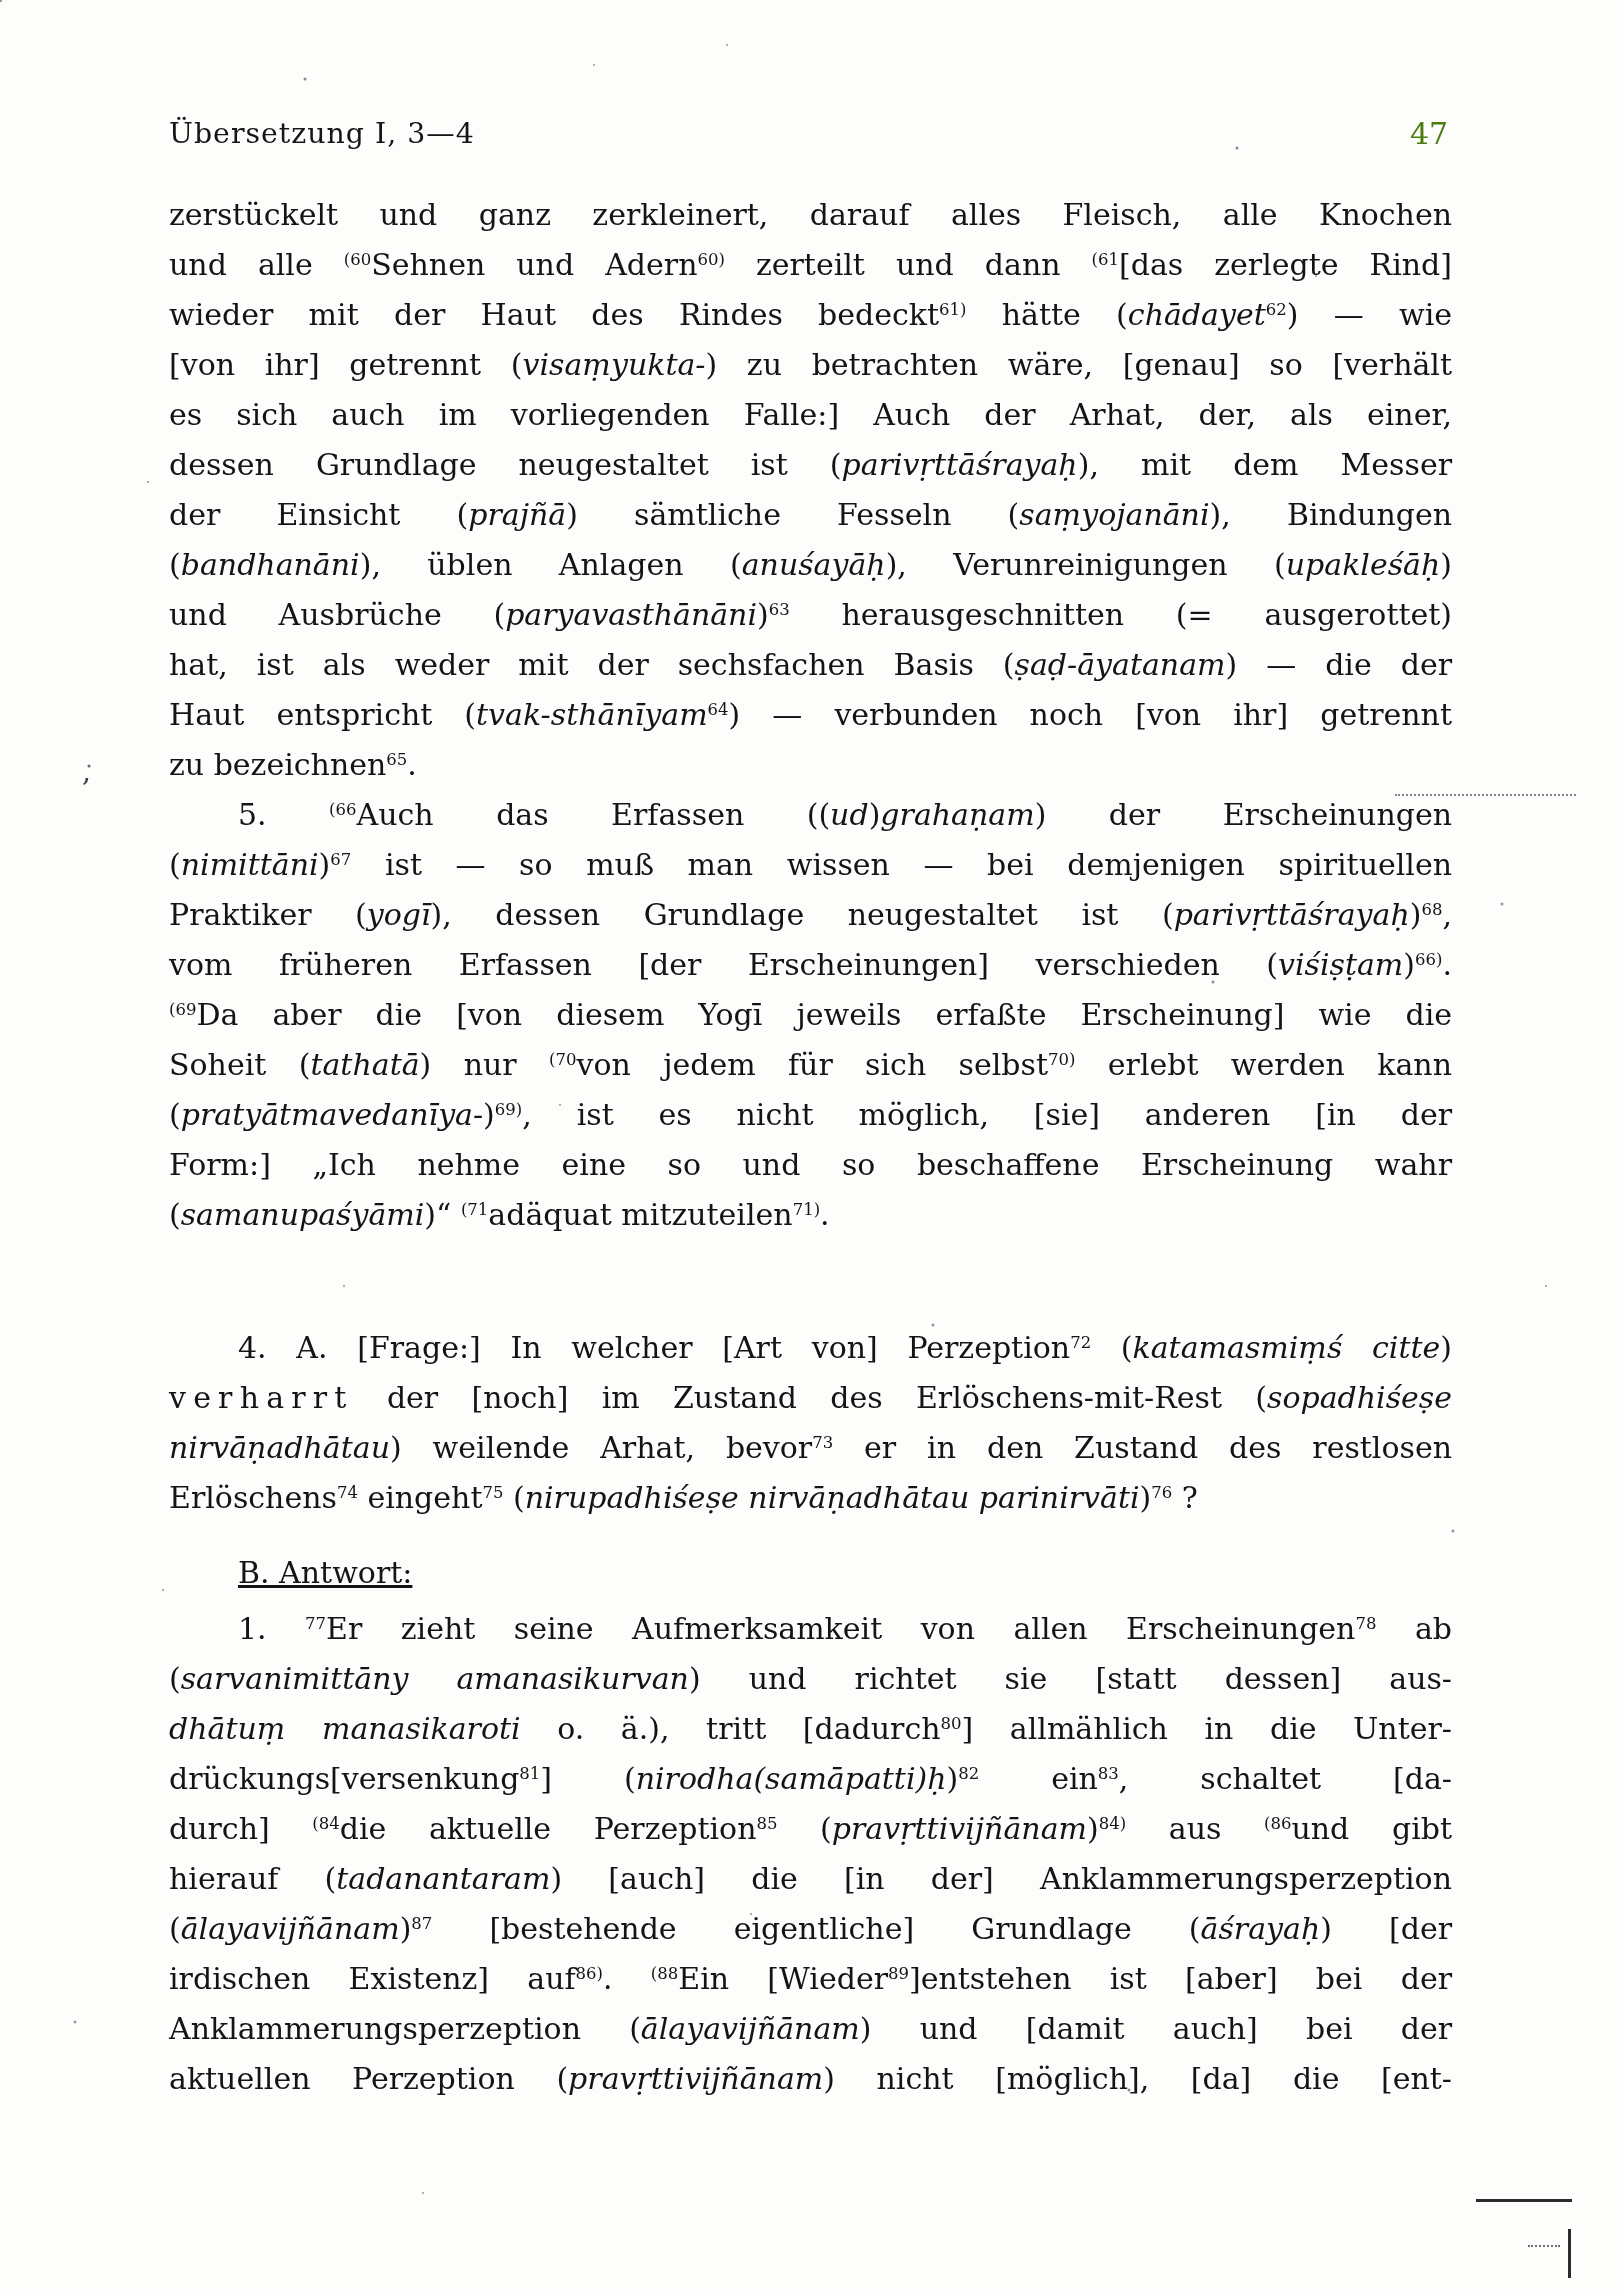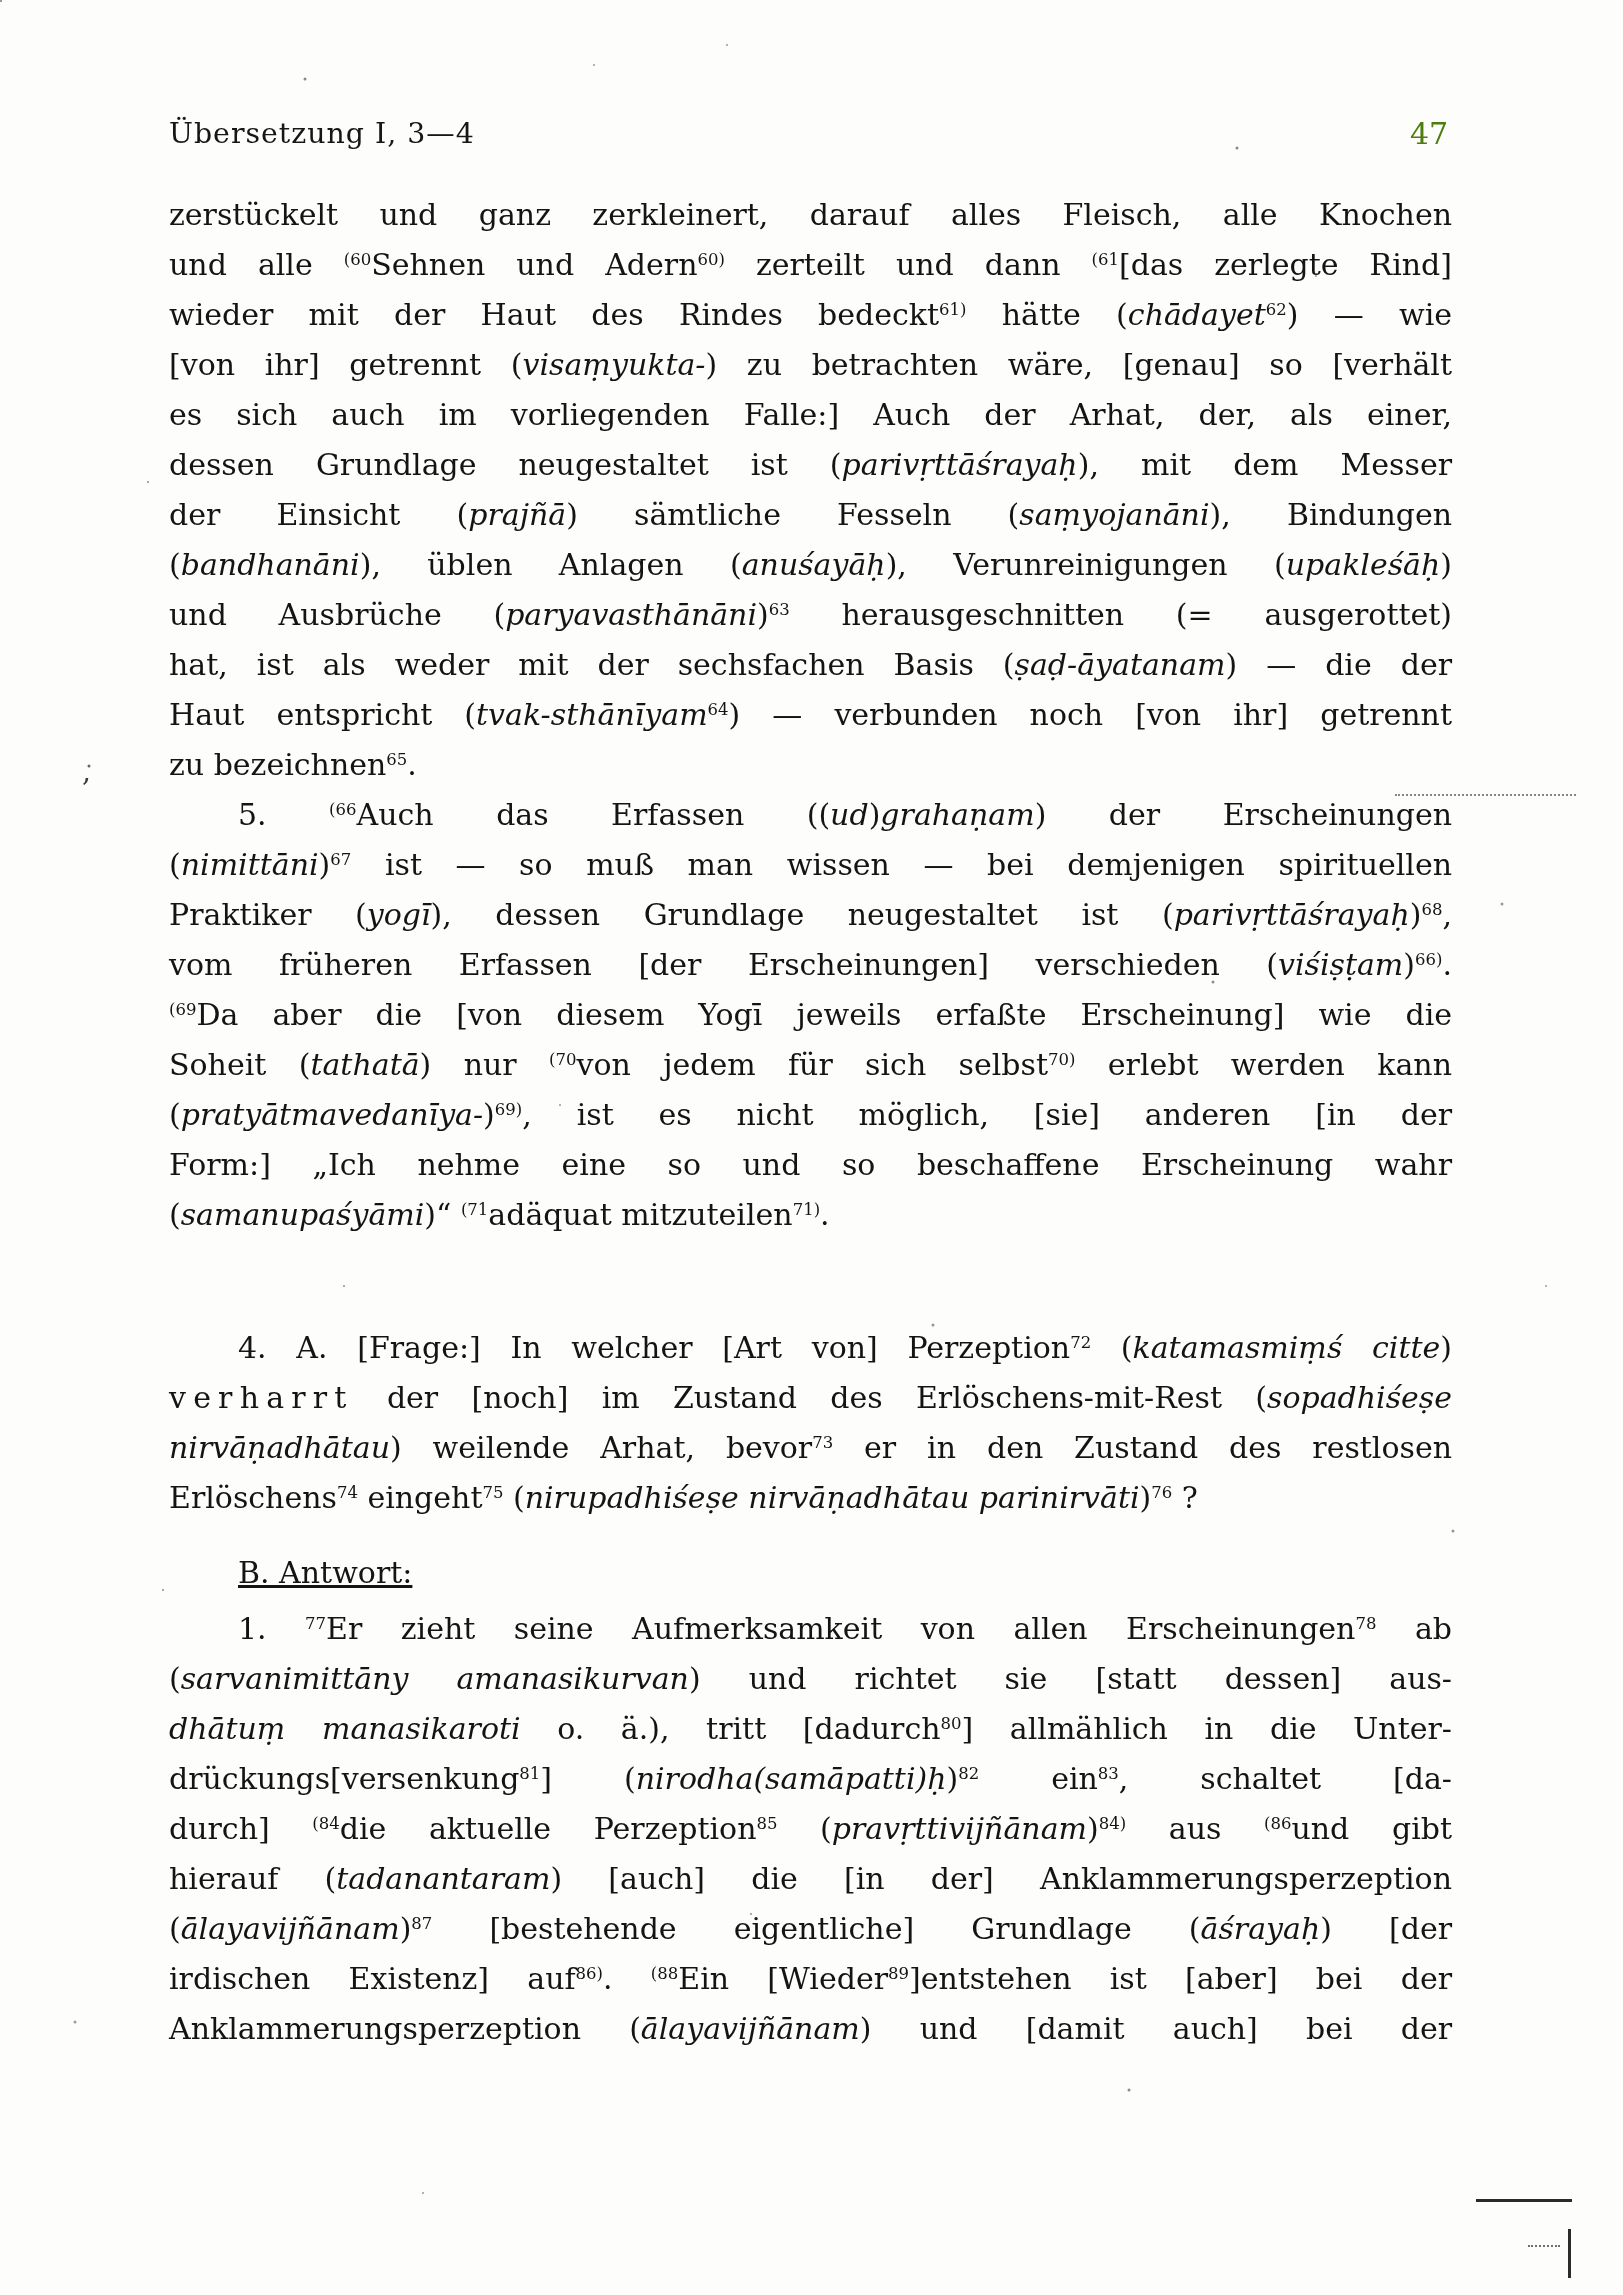--- a/index.html
+++ b/index.html
@@ -91,20 +91,21 @@
       <div class="line nj" style="text-indent: 69px; margin-top: 25px; text-decoration: underline;"><span>B. Antwort:</span></div>
       <div class="line" style="text-indent: 69px; margin-top: 5.9px;"><span>1. </span><span class="s">77</span><span>Er </span><span class="u">zieht seine Aufmerksamkeit</span><span> von allen </span><span class="u">Erscheinungen</span><span class="s u">78</span><span> ab</span></div>
       <div class="line"><span>(</span><span class="i">sarvanimittāny amanasikurvan</span><span>) und </span><span class="u">richtet sie [statt dessen] aus-</span></div>
       <div class="line"><span class="i">dhātuṃ manasikaroti</span><span> o. ä.), tritt [dadurch</span><span class="s">80</span><span>] allmählich in die Unter-</span></div>
       <div class="line"><span class="u">drückungs[versenkung</span><span class="s u">81</span><span class="u">]</span><span> (</span><span class="i">nirodha(samāpatti)ḥ</span><span>)</span><span class="s">82</span><span> </span><span class="u">ein</span><span class="s u">83</span><span>, schaltet [da-</span></div>
       <div class="line"><span>durch] </span><span class="s">(84</span><span class="u">die aktuelle Perzeption</span><span class="s u">85</span><span class="u"> (</span><span class="i u">pravṛttivijñānam</span><span class="u">)</span><span class="s u">84)</span><span> aus </span><span class="s">(86</span><span>und gibt</span></div>
       <div class="line"><span class="u">hierauf (</span><span class="i u">tadanantaram</span><span class="u">)</span><span> [auch] die [in der] </span><span class="u">Anklammerungsperzeption</span></div>
       <div class="line"><span>(</span><span class="i">ālayavijñānam</span><span>)</span><span class="s">87</span><span> </span><span class="u">[bestehende eigentliche] Grundlage</span><span> (</span><span class="i">āśrayaḥ</span><span>) [der</span></div>
       <div class="line"><span>irdischen Existenz] auf</span><span class="s">86)</span><span>. </span><span class="s">(88</span><span>Ein [Wieder</span><span class="s">89</span><span>]entstehen ist [aber] bei der</span></div>
       <div class="line"><span class="u">Anklammerungsperzeption (</span><span class="i u">ālayavijñānam</span><span class="u">)</span><span> und [damit auch] bei der</span></div>
+      <div class="line"><span class="u">aktuellen Perzeption (</span><span class="i u">pravṛttivijñānam</span><span class="u">) nicht [möglich],</span><span> [da] die [ent-</span></div>
     </div>
 
   <div id="artifact-layer">
       <div class="art pencil-dots" style="left: 1395px; top: 794px; width: 181px;"></div>
       <div class="art comma-mark" style="left: 82px; top: 755px;">,</div>
       <div class="art pencil-h" style="left: 1476px; top: 2199px; width: 96px; height: 2.9px;"></div>
       <div class="art pencil-dots-short" style="left: 1528px; top: 2245px; width: 32px;"></div>
       <div class="art pencil-v" style="left: 1568px; top: 2229px; width: 2.9px; height: 49px;"></div>
     </div>
 </div>

